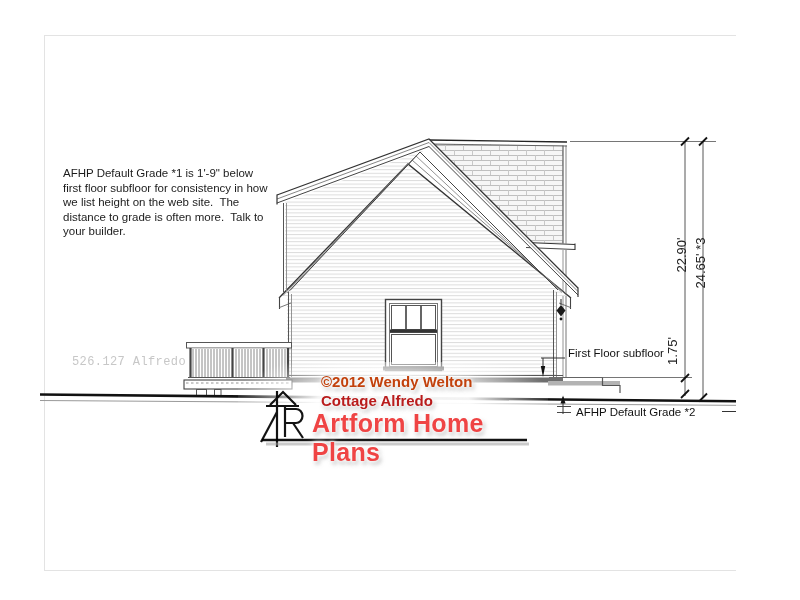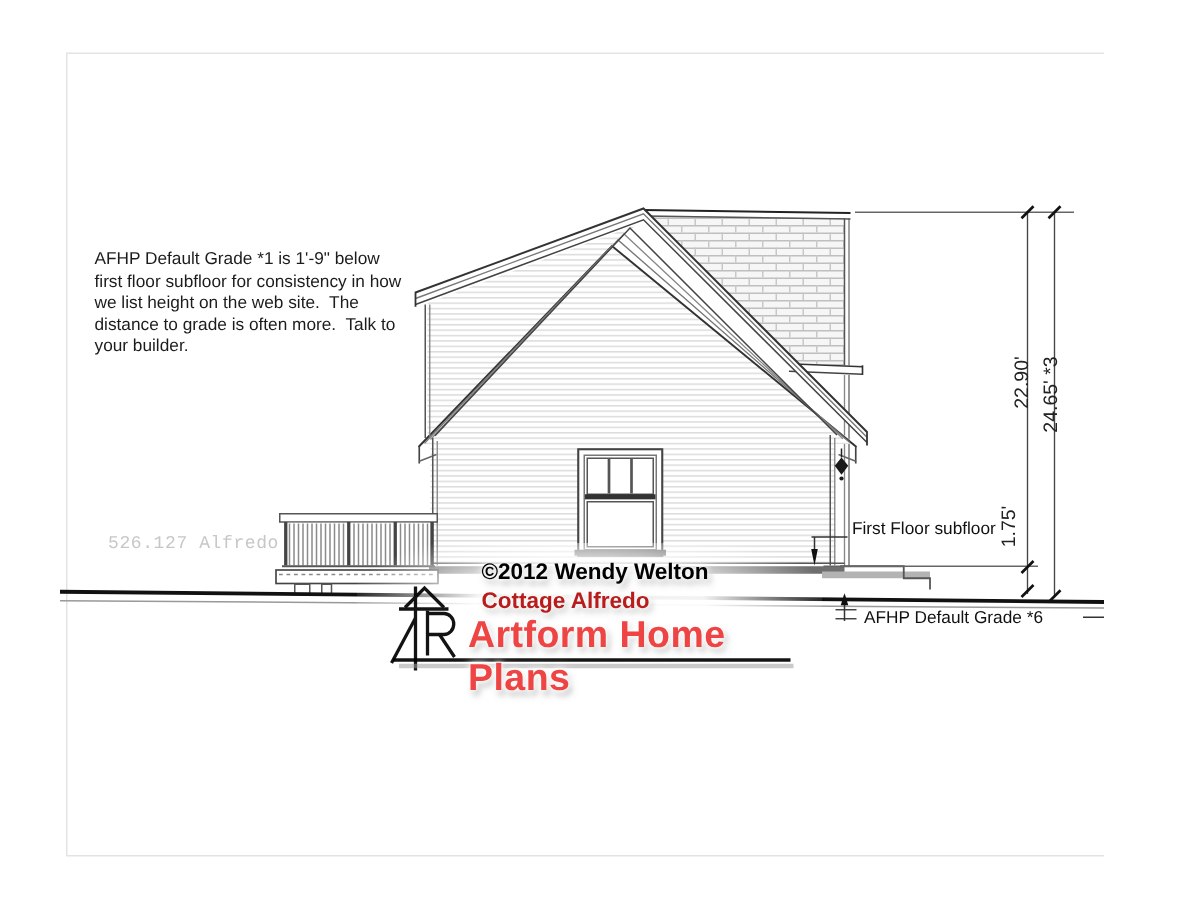--- a/index.html
+++ b/index.html
@@ -11,21 +11,21 @@
   .notes{position:absolute;left:63px;top:137px;width:240px;font-size:11.5px;
          line-height:14.5px;color:#1c1c1c;white-space:pre-wrap;}
   .notes p{margin:0 0 6px 0;white-space:pre-wrap;}
   .plan-wm{position:absolute;left:72px;top:355px;font-size:12px;color:#c7c7c7;letter-spacing:.4px;font-family:Liberation Mono, monospace;}
   .vdim{position:absolute;white-space:nowrap;font-size:13px;color:#222;
         transform:translate(-50%,-50%) rotate(-90deg);}
   .leader-label{position:absolute;font-size:11.5px;color:#111;white-space:nowrap;}
   .brand{position:absolute;left:238px;top:362px;width:310px;height:90px;}
   .brand-halo{position:absolute;left:0;top:0;width:100%;height:100%;
       background:radial-gradient(ellipse at 50% 45%, rgba(255,255,255,.95) 35%, rgba(255,255,255,0) 75%);}
-  .brand-copyright{position:absolute;left:83px;top:11px;font-size:15px;font-weight:700;color:#000000;}
+  .brand-copyright{position:absolute;left:83px;top:11px;font-size:15px;font-weight:700;color:#c2410c;}
   .brand-plan{position:absolute;left:83px;top:30px;font-size:15px;font-weight:700;color:#b91c1c;}
   .brand-name{position:absolute;left:74px;top:47px;font-size:25px;font-weight:700;color:#ef4444;
               letter-spacing:.3px;}
   .glow{text-shadow:0 0 3px #fff,0 0 5px #fff,0 0 9px #fff,2px 3px 4px rgba(110,110,110,.55);}
   .logo-svg{position:absolute;left:14px;top:18px;}
 </style>
 </head>
 <body>
 
 <div id="stage">
@@ -212,21 +212,21 @@
 your builder.</p>
   </div>
 
   <div class="plan-wm">526.127 Alfredo</div>
 
   <div class="vdim" style="left:681px;top:255px;">22.90'</div>
   <div class="vdim" style="left:700px;top:263px;">24.65' *3</div>
   <div class="vdim" style="left:672px;top:351px;">1.75'</div>
 
   <div class="leader-label" style="left:568px;top:347px;">First Floor subfloor</div>
-  <div class="leader-label" style="left:576px;top:406px;">AFHP Default Grade *6</div>
+  <div class="leader-label" style="left:576px;top:406px;">AFHP Default Grade *2</div>
 
   <div class="brand">
     <div class="brand-halo"></div>
     <svg class="logo-svg" width="300" height="72" viewBox="0 0 300 72">
 
       <g stroke="#000" stroke-width="2.2" fill="none" opacity="0.92">
         <line x1="25" y1="11" x2="25" y2="67"></line>
         <line x1="9" y1="62" x2="25" y2="32"></line>
         <path d="M18,25 L31,12 L44,25"></path>
         <line x1="14" y1="26" x2="47" y2="26"></line>

